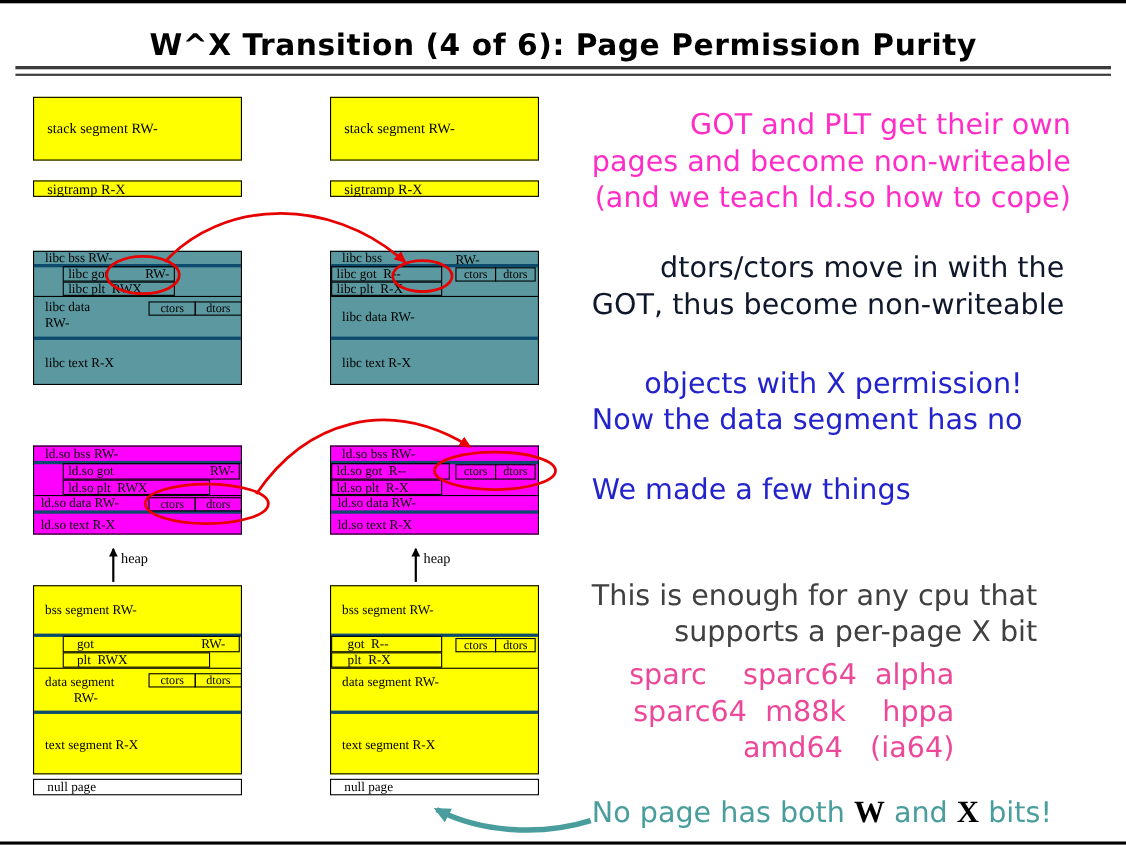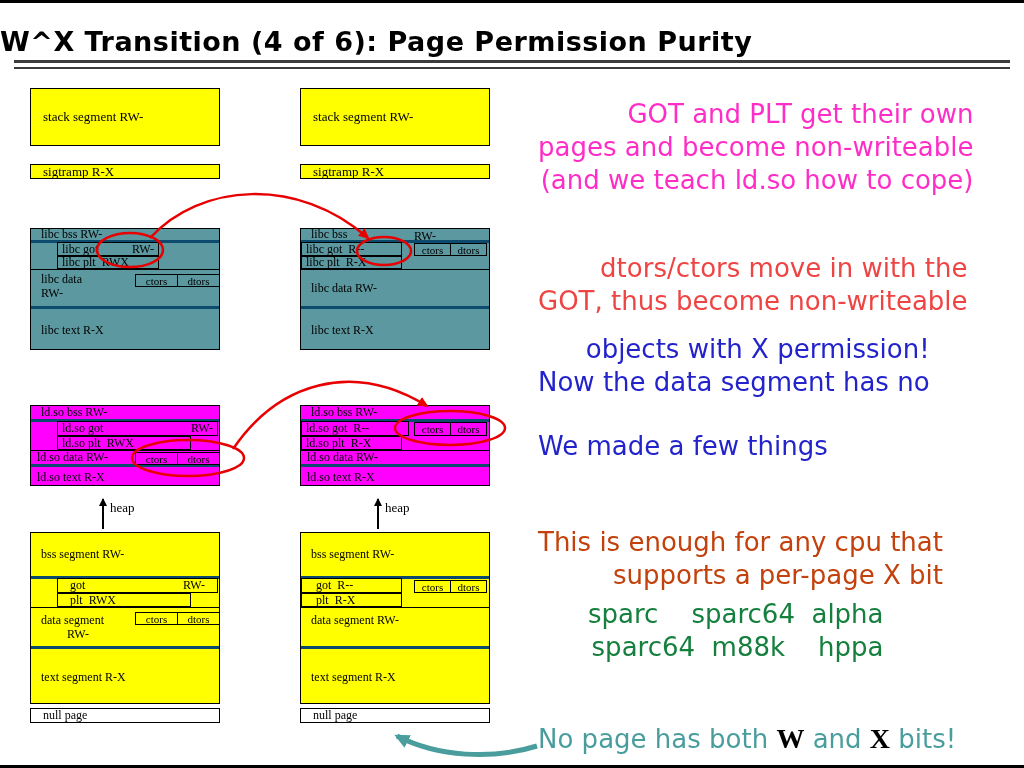--- a/index.html
+++ b/index.html
@@ -1,21 +1,21 @@
 <!DOCTYPE html>
 <html><head>
 <meta charset="utf-8">
 <style>
   * { margin:0; padding:0; box-sizing:border-box; }
   body { background:#fff; }
   .slide { position:relative; width:1024px; height:768px; background:#fff; overflow:hidden;
            font-family:"Liberation Serif", serif; color:#000; }
   .edge { position:absolute; left:0; width:100%; height:3px; background:#000; }
   .edge.top { top:0; } .edge.bottom { bottom:0; }
-  .title { position:absolute; top:26px; left:0; width:1024px; 
+  .title { position:absolute; top:26px; left:0; width:1024px; text-align:center;
            font-family:"DejaVu Sans", sans-serif; font-weight:bold; font-size:27px; letter-spacing:.5px; }
   .rule { position:absolute; top:60px; left:14px; width:996px; height:9px;
           border-top:3px solid #3c3c3c; border-bottom:2px solid #3c3c3c; }
 
   .box  { position:absolute; border:1px solid #000; }
   .yellow  { background:#ffff00; }
   .teal    { background:#5b98a0; }
   .magenta { background:#ff00ff; }
   .white   { background:#ffffff; }
   .lbl  { display:flex; align-items:center; padding-left:12px; font-size:13px; white-space:pre; }
@@ -166,36 +166,37 @@
     <path d="M 233 449 C 278 383 352 360 427 406" stroke="#e80000" stroke-width="2.5" fill="none" marker-end="url(#ah-red)"></path>
     <path d="M 537 746 C 492 760 438 757 397 736" stroke="#4a9d9d" stroke-width="5" fill="none" marker-end="url(#ah-teal)"></path>
   </svg>
 
   <div class="notes">
     <div class="note" style="top:0;color:#ff2dc8">
       <div>GOT and PLT get their own</div>
       <div>pages and become non-writeable</div>
       <div>(and we teach ld.so how to cope)</div>
     </div>
-    <div class="note" style="top:154px;color:#ef4444">
+    <div class="note" style="top:130px;color:#0f172a">
       <div>dtors/ctors move in with the</div>
       <div>GOT, thus become non-writeable</div>
     </div>
     <div class="note" style="top:235px;color:#2323cc">
       <div>objects with X permission!</div>
       <div>Now the data segment has no</div>
     </div>
     <div class="note" style="top:332px;color:#2323cc">
       <div>We made a few things</div>
     </div>
-    <div class="note" style="top:428px;color:#c2410c">
+    <div class="note" style="top:428px;color:#404040">
       <div>This is enough for any cpu that</div>
       <div>supports a per-page X bit</div>
     </div>
-    <div class="note" style="top:500px;left:50px;color:#15803d">
+    <div class="note" style="top:500px;left:34px;color:#ec4899">
       <div class="pre">sparc    sparc64  alpha</div>
       <div class="pre">sparc64  m88k    hppa</div>
+      <div class="pre">amd64   (ia64)</div>
     </div>
     <div class="note" style="top:624px;color:#4a9d9d">
       <span>No page has both </span><span class="kletter">W</span><span> and </span><span class="kletter">X</span><span> bits!</span>
     </div>
   </div>
 </div>
 
 </body></html>

